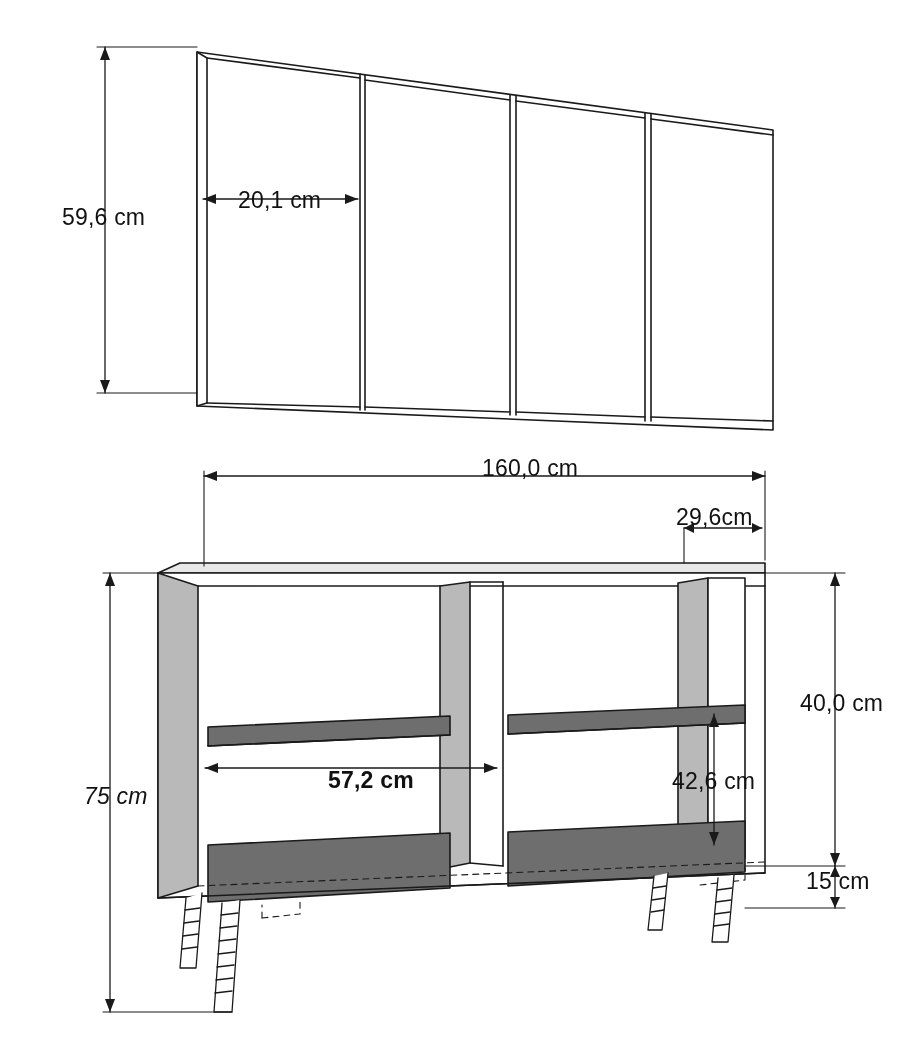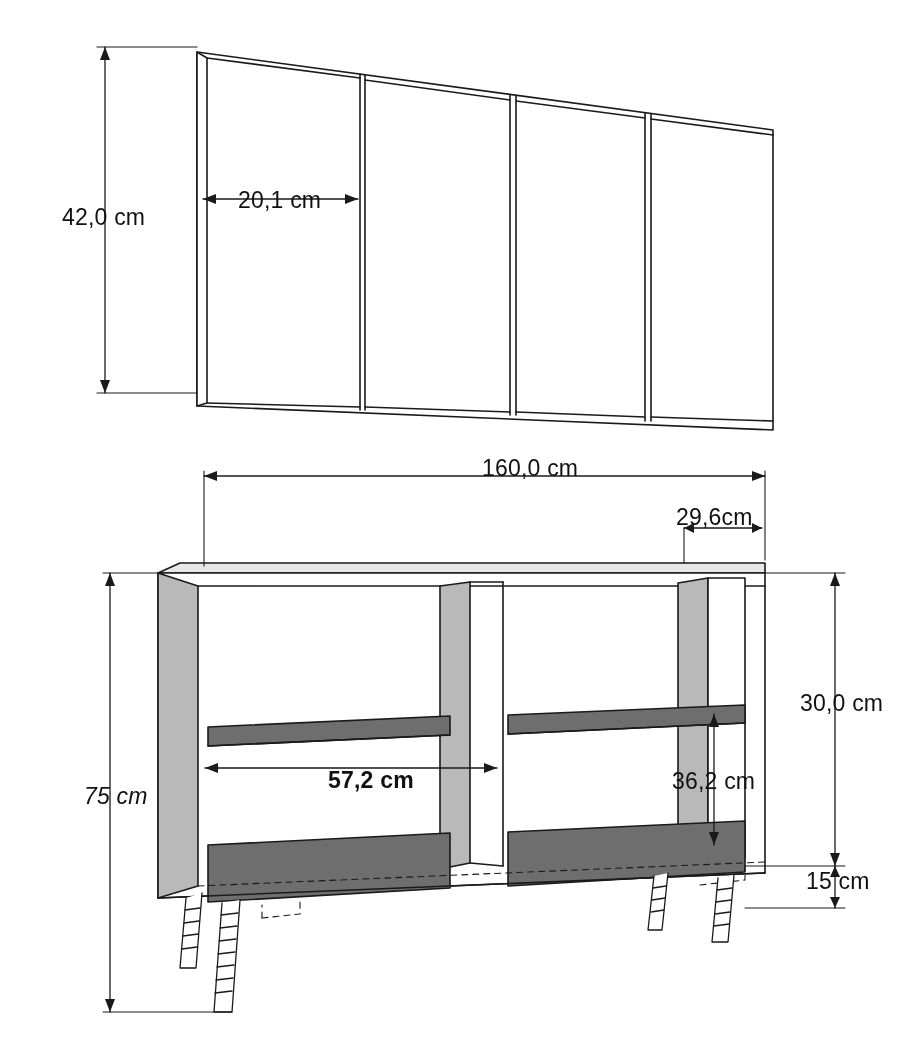--- a/index.html
+++ b/index.html
@@ -177,31 +177,31 @@
 
       <g>
         <path d="M 714 714 L 714 845" stroke-width="1.3"></path>
         <path d="M 714 714 L 709 727 L 719 727 Z" fill="#1a1a1a" stroke="none"></path>
         <path d="M 714 845 L 709 832 L 719 832 Z" fill="#1a1a1a" stroke="none"></path>
       </g>
 
     </g>
   </svg>
 
-  <div class="dim-label" style="left:62px; top:204px;">42,0 cm</div>
+  <div class="dim-label" style="left:62px; top:204px;">59,6 cm</div>
 
   <div class="dim-label" style="left:238px; top:187px;">20,1 cm</div>
 
   <div class="dim-label" style="left:482px; top:455px;">160,0 cm</div>
 
   <div class="dim-label" style="left:676px; top:504px;">29,6cm</div>
 
-  <div class="dim-label" style="left:800px; top:690px;">30,0 cm</div>
+  <div class="dim-label" style="left:800px; top:690px;">40,0 cm</div>
 
   <div class="dim-label" style="left:84px; top:783px;font-style:italic;">75 cm</div>
 
   <div class="dim-label" style="left:806px; top:868px;">15 cm</div>
 
   <div class="dim-label" style="left:328px; top:767px;font-weight:bold;">57,2 cm</div>
 
-  <div class="dim-label" style="left:672px; top:768px;">36,2 cm</div>
+  <div class="dim-label" style="left:672px; top:768px;">42,6 cm</div>
 
 </div>
 
 </body></html>

